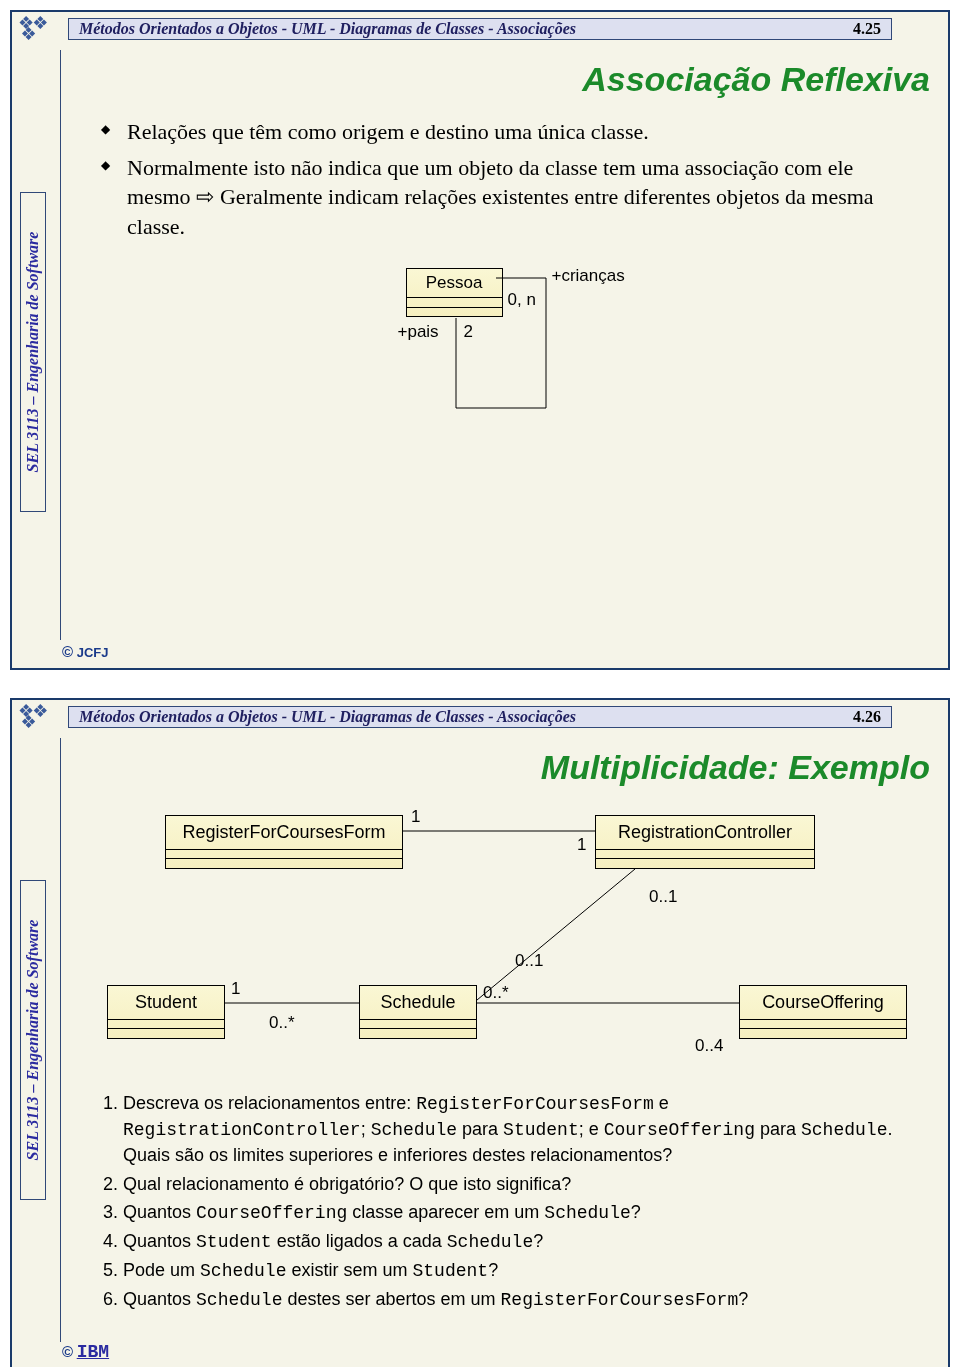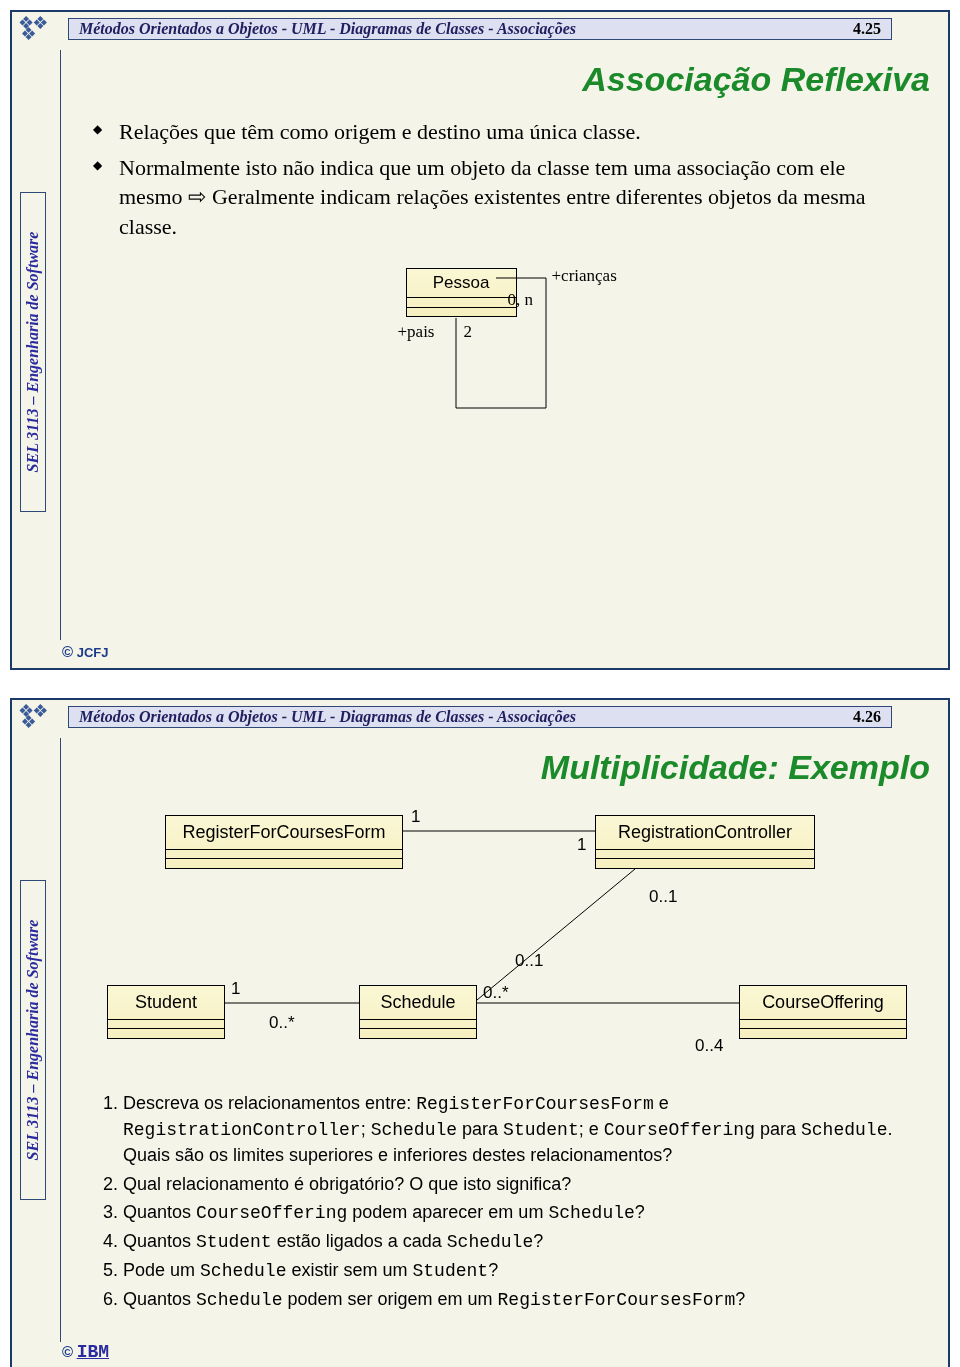--- a/index.html
+++ b/index.html
@@ -76,21 +76,21 @@
     color: #1b8a2a;
     font-family: Arial, Helvetica, sans-serif;
     font-weight: bold;
     font-style: italic;
     font-size: 34px;
     margin: 10px 0 18px 0;
   }
   ul.bullets {
     list-style: none;
     padding: 0 18px 0 32px;
-    margin: 0;
+    margin: 8px;
   }
   ul.bullets li {
     position: relative;
     padding-left: 26px;
     font-size: 22px;
     line-height: 1.35;
     margin-bottom: 6px;
     color: #000;
   }
   ul.bullets li::before {
@@ -129,21 +129,21 @@
   }
   .uml-name {
     padding: 4px 14px;
     border-bottom: 1px solid #000;
     text-align: center;
   }
   .uml-empty-row {
     height: 10px;
     border-bottom: 1px solid #000;
   }
-  .lbl { position: absolute; font-family: Liberation Serif, serif; font-size: 17px; }
+  .lbl { position: absolute; font-family: Liberation Sans, sans-serif; font-size: 17px; }
 
   
   .uml2 {
     position: relative;
     width: 860px;
     height: 280px;
     margin: 0 0 0 18px;
     font-family: Arial, sans-serif;
   }
   .uml2 .cls {
@@ -197,21 +197,21 @@
 
   <div class="content">
     <div class="slide-title">Associação Reflexiva</div>
 
     <ul class="bullets">
       <li>Relações que têm como origem e destino uma única classe.</li>
       <li>Normalmente isto não indica que um objeto da classe tem uma associação com ele mesmo ⇨ Geralmente indicam relações existentes entre diferentes objetos da mesma  classe.</li>
     </ul>
 
     <div class="uml-reflexive">
-      <div class="uml-box" style="left:40px; top:0; width:111px;">
+      <div class="uml-box" style="left:40px; top:0; width:97px;">
         <div class="uml-name">Pessoa</div>
         <div class="uml-empty-row"></div>
         <div style="height:8px;"></div>
       </div>
 
       <svg width="260" height="160" style="position:absolute;top:0;left:0;">
         <polyline points="130,10 180,10 180,140 90,140 90,50" fill="none" stroke="#000" stroke-width="1"></polyline>
       </svg>
       <span class="lbl" style="left:186px; top:-2px;">+crianças</span>
       <span class="lbl" style="left:142px; top:22px;">0, n</span>
@@ -285,30 +285,30 @@
       <span class="m" style="left:404px; top:178px;">0..*</span>
       <span class="m" style="left:616px; top:208px;margin-top:23px;">0..4</span>
     </div>
 
     <ol class="questions">
       <li>
         <span>Descreva os relacionamentos entre: </span><span class="mono">RegisterForCoursesForm</span><span> e </span><span class="mono">RegistrationController</span><span>; </span><span class="mono">Schedule</span><span> para </span><span class="mono">Student</span><span>; e </span><span class="mono">CourseOffering</span><span> para </span><span class="mono">Schedule</span><span>. Quais são os limites superiores e inferiores destes relacionamentos?</span>
       </li>
       <li>Qual relacionamento é obrigatório? O que isto significa?</li>
       <li>
-        <span>Quantos </span><span class="mono">CourseOffering</span><span> podem aparecer em um </span><span class="mono">Schedule</span><span>?</span>
+        <span>Quantos </span><span class="mono">CourseOffering</span><span> classe aparecer em um </span><span class="mono">Schedule</span><span>?</span>
       </li>
       <li>
         <span>Quantos </span><span class="mono">Student</span><span> estão ligados a cada </span><span class="mono">Schedule</span><span>?</span>
       </li>
       <li>
         <span>Pode um </span><span class="mono">Schedule</span><span> existir sem um </span><span class="mono">Student</span><span>?</span>
       </li>
       <li>
-        <span>Quantos </span><span class="mono">Schedule</span><span> podem ser origem em um </span><span class="mono">RegisterForCoursesForm</span><span>?</span>
+        <span>Quantos </span><span class="mono">Schedule</span><span> destes ser abertos em um </span><span class="mono">RegisterForCoursesForm</span><span>?</span>
       </li>
     </ol>
   </div>
 
   <div class="footer">
     <span class="copy">©</span>
     <span class="ibm">IBM</span>
   </div>
 </div>
 

